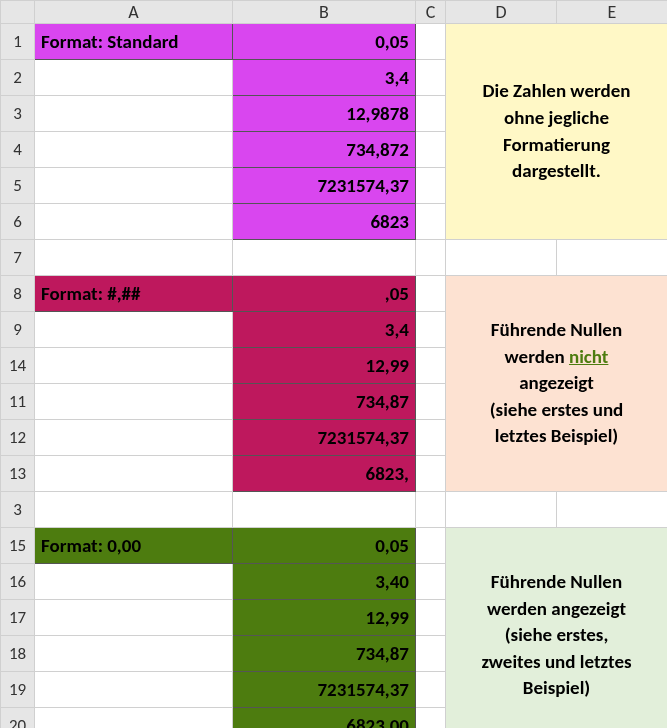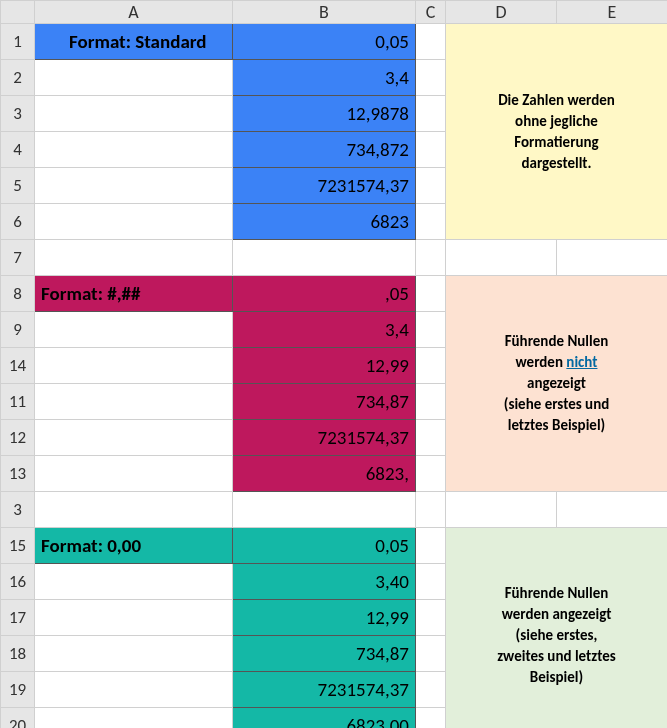--- a/index.html
+++ b/index.html
@@ -49,44 +49,44 @@
     text-align: left;
     font-weight: bold;
     white-space: nowrap;
     width: 100%;
     height: 100%;
     display: flex;
     align-items: center;
   }
   .cell-inner-right {
     padding: 0 6px 0 4px;
-    font-weight: normal;
+    font-weight: bold;
     white-space: nowrap;
     width: 100%;
     height: 100%;
     display: flex;
     align-items: center;
     justify-content: flex-end;
   }
   .note {
     text-align: center;
     font-weight: bold;
-    font-size: 15px;
+    font-size: 19px;
     padding: 6px 4px;
     line-height: 1.4;
   }
   .note .red {
-    color: #0369a1;
+    color: #4d7c0f;
     text-decoration: underline;
   }
-  .bg-yellow  { background: #3b82f6; padding-left: 28px; }
+  .bg-yellow  { background: #d946ef; }
   .bg-yellow-lt { background: #fff8c6; }
   .bg-orange  { background: #be185d; }
   .bg-orange-lt { background: #fde2d2; }
-  .bg-green   { background: #14b8a6; }
+  .bg-green   { background: #4d7c0f; }
   .bg-green-lt { background: #e2efda; }
   .blackborder { border: 1px solid #555; }
 </style>
 </head>
 <body>
 
 <table>
   <colgroup>
     <col class="col-rowhdr">
       <col class="col-a">

